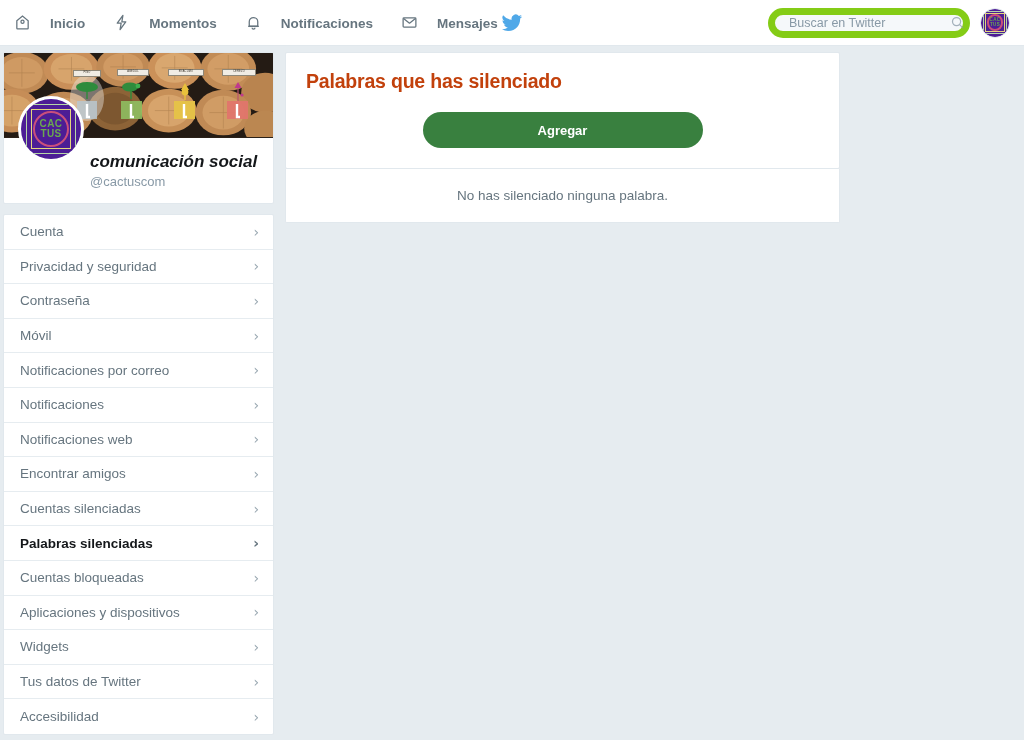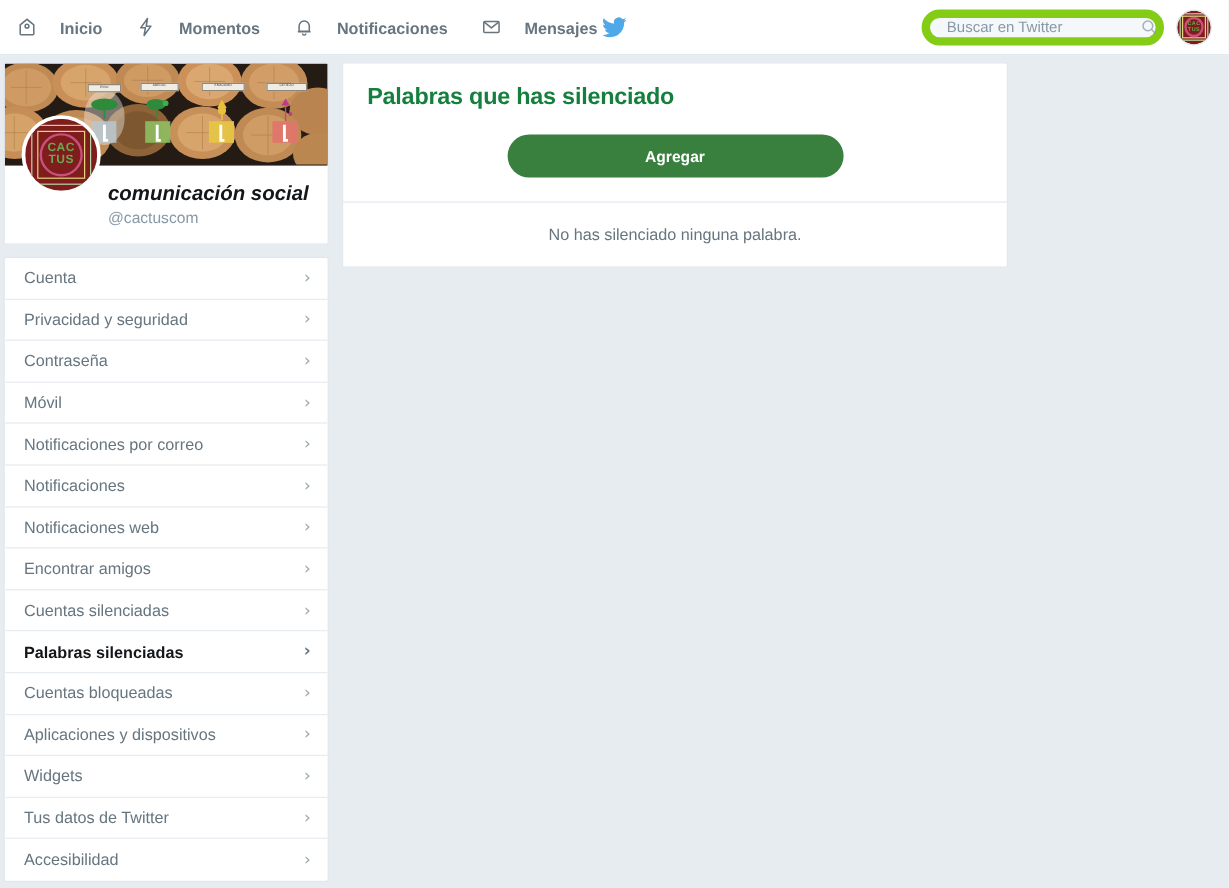--- a/index.html
+++ b/index.html
@@ -84,21 +84,21 @@
     font-family: "Liberation Sans", sans-serif;
     font-size: 12.5px;
     color: #657786;
   }
   .search-box input::placeholder { color: #8899a6; }
   .search-ico { width: 15px; height: 15px; flex-shrink: 0; opacity: .75; }
 
   
   .cactus-logo {
     position: relative;
-    background: #7f1d1d;
+    background: #4c1d95;
     overflow: hidden;
     flex-shrink: 0;
   }
   .cactus-logo .sq {
     position: absolute;
     border-style: solid;
     border-color: #b6d6a8;
     background: transparent;
   }
   .cactus-logo .sq1 { left: 8%;  top: 8%;  right: 8%;  bottom: 8%;  border-width: 1.5px; }
@@ -261,21 +261,21 @@
     border-radius: 2px;
   }
 
   .panel-head {
     padding: 17px 20px 20px;
   }
 
   .panel-title {
     font-size: 19.5px;
     font-weight: bold;
-    color: #15803d;
+    color: #c2410c;
     letter-spacing: -.2px;
   }
 
   .panel-desc {
     margin-top: 11px;
     font-size: 13.5px;
     line-height: 1.45;
     color: #66757f;
   }
   .panel-desc a {

